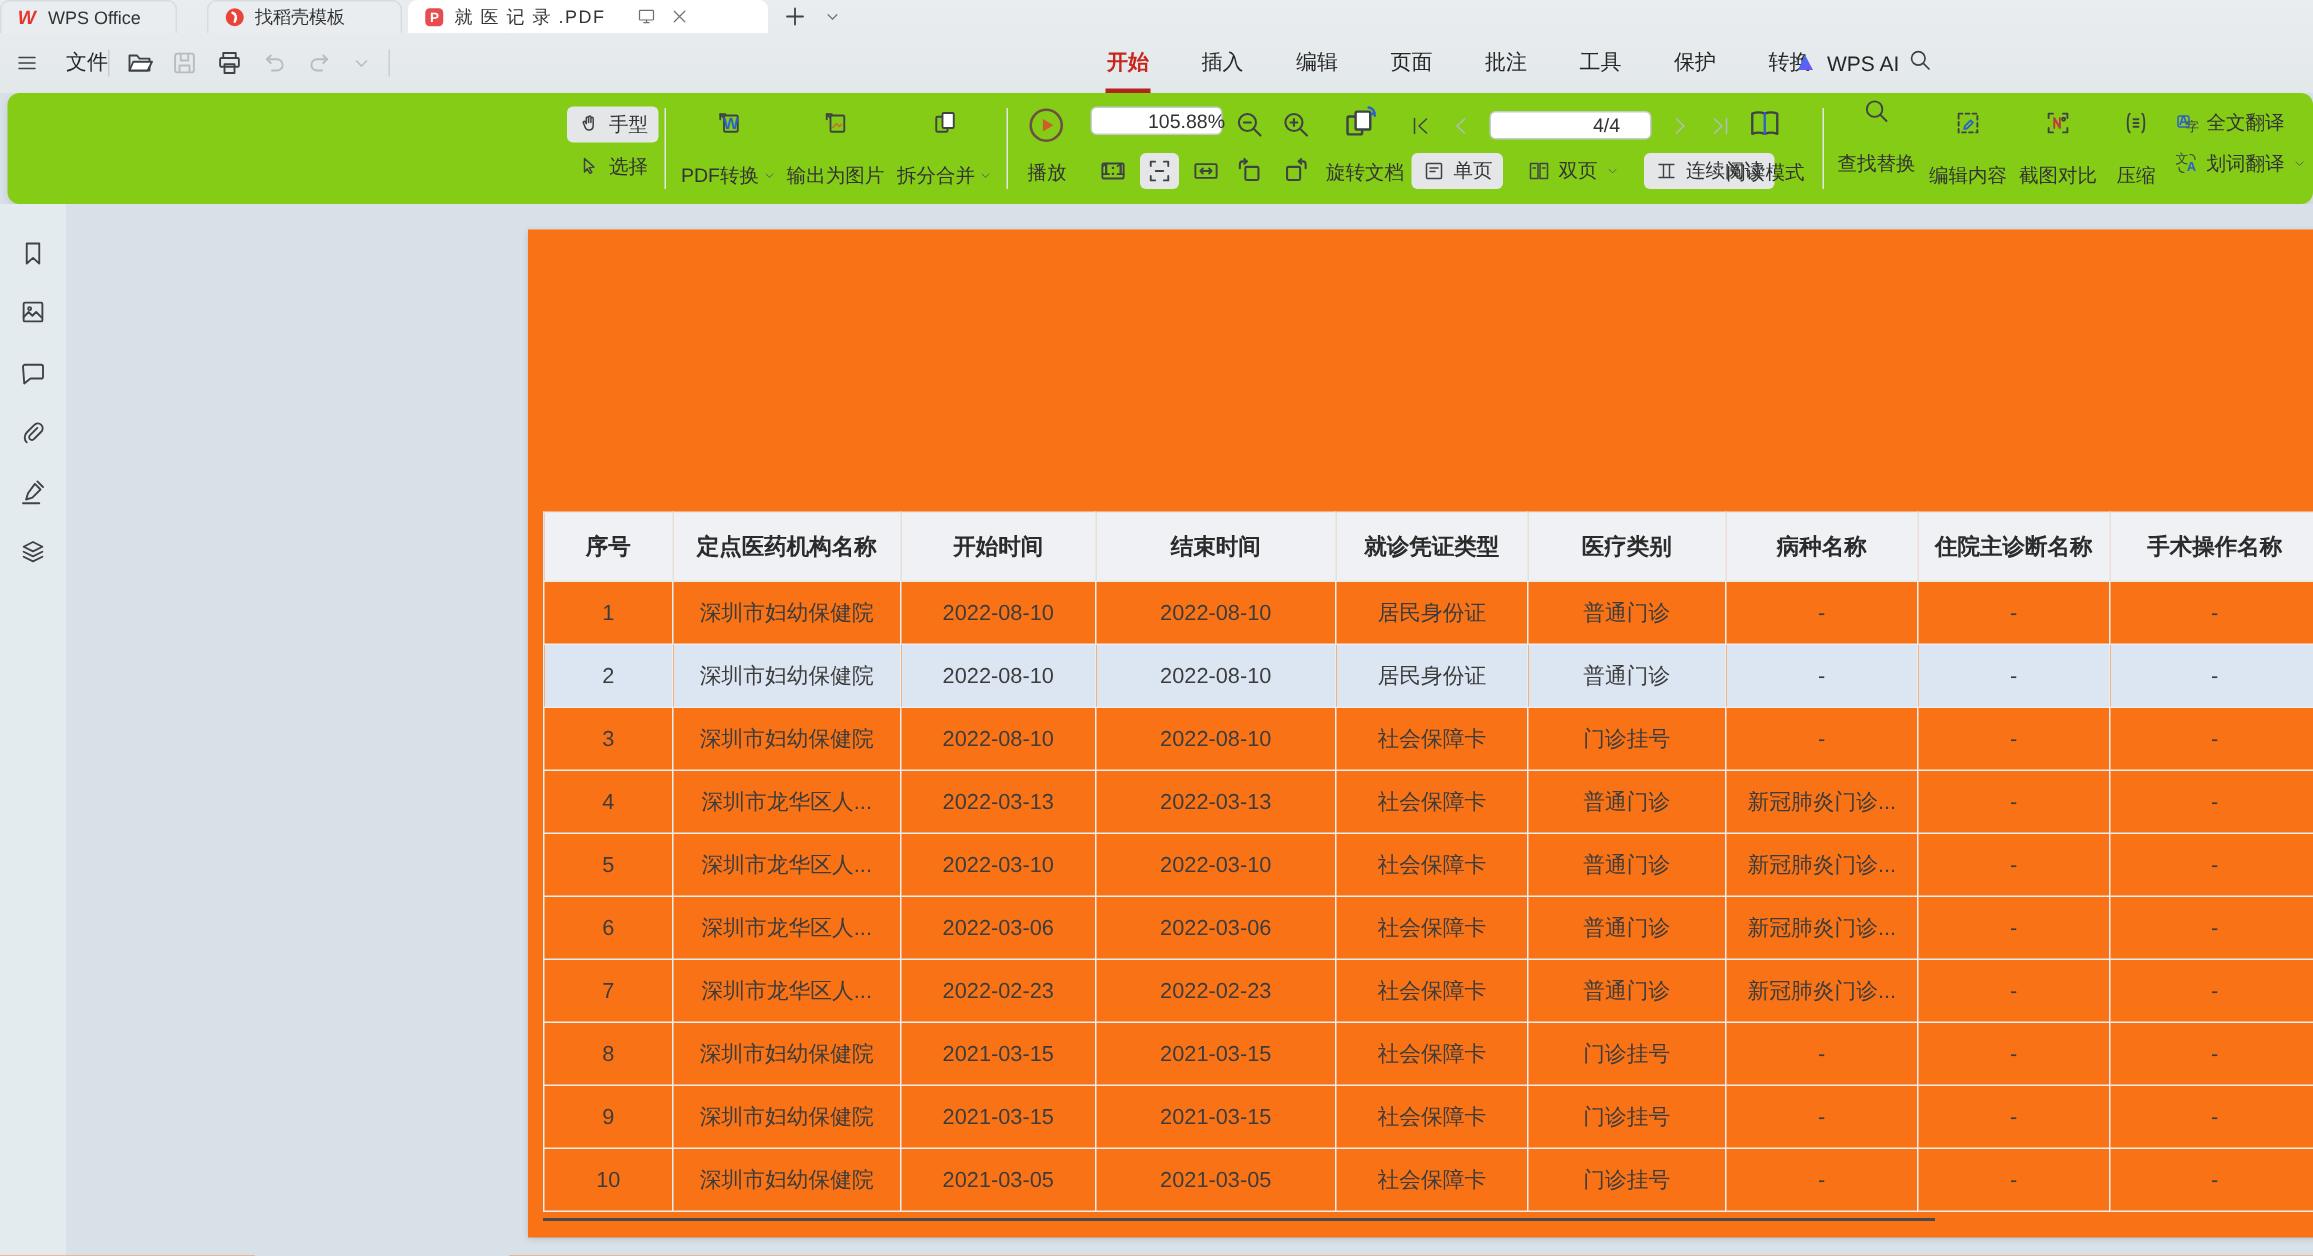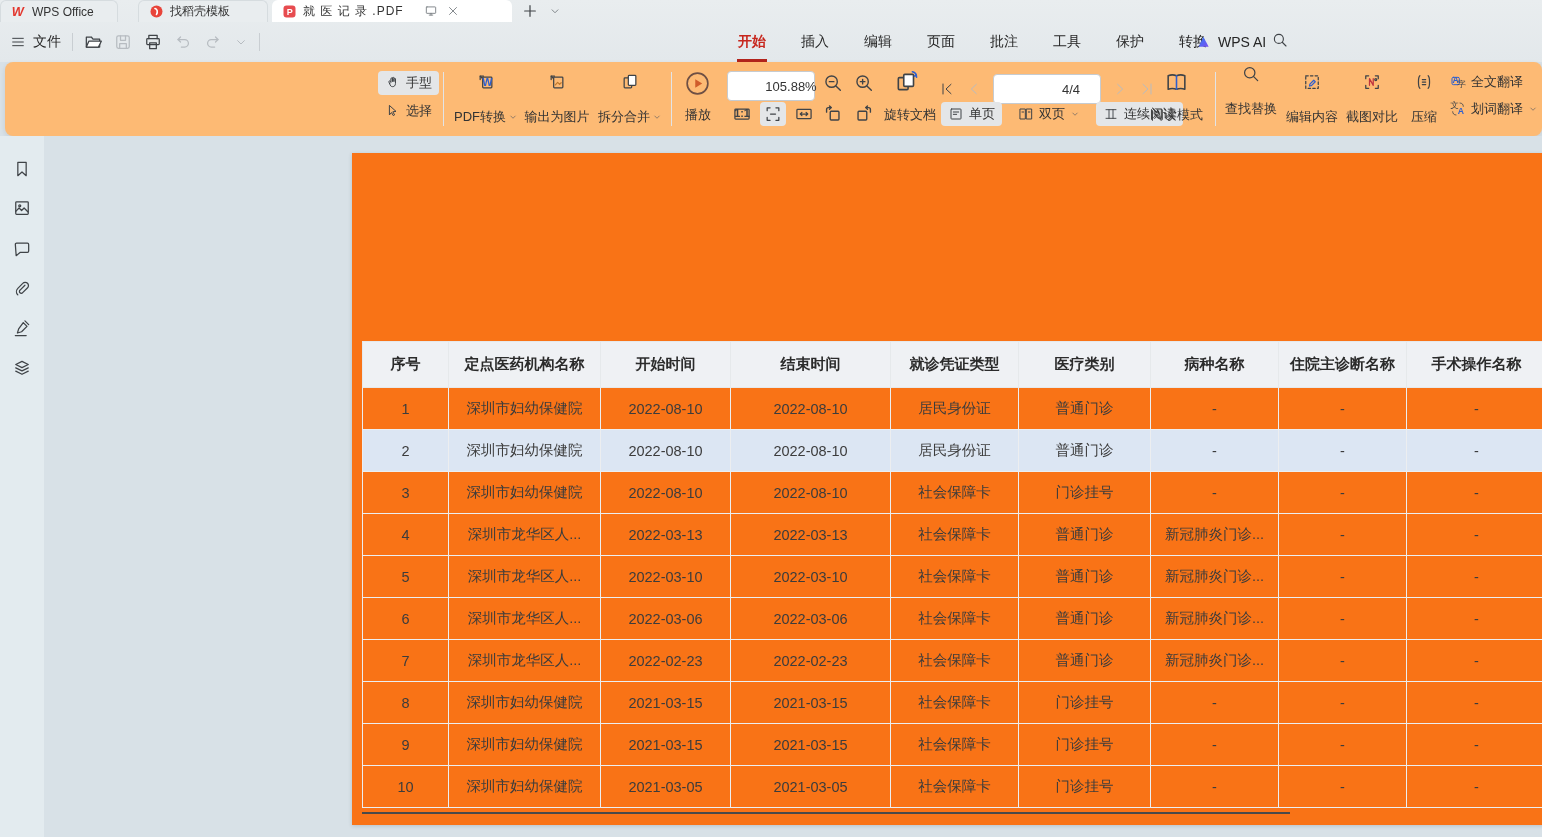--- a/index.html
+++ b/index.html
@@ -14,46 +14,46 @@
          border-radius:6px 6px 0 0; font-size:12px; color:#333; cursor:default; }
   .tab.inactive { background:#e9edef; border:1px solid #d6dcdf; border-bottom:none; }
   .tab.active { background:#ffffff; }
   .tab .tlogo { width:15px; height:15px; flex:0 0 auto; }
   .tab-title { letter-spacing:1px; white-space:nowrap; }
   .tab-btns { display:flex; align-items:center; gap:8px; margin-left:14px; }
   .mini { width:14px; height:14px; stroke:#6b7176; fill:none; stroke-width:1.4; stroke-linecap:round; }
   .newtab-cluster { display:flex; align-items:center; gap:10px; margin-left:10px; height:22px; }
 
   .menubar { position:absolute; left:0; top:22px; height:40px; width:100%; display:flex; align-items:center; }
-  .filemenu { position:absolute; left:10px; display:flex; align-items:center; gap:7px; font-size:14px; color:#262626; }
+  .filemenu { position:absolute; left:10px; display:flex; align-items:center; gap:18px; font-size:14px; color:#262626; }
   .qat { position:absolute; left:72px; display:flex; align-items:center; gap:10px; }
   .vdiv { width:1px; height:18px; background:#c9ced2; }
   .vdiv-tall { position:absolute; width:1px; top:10px; height:54px; background:#e2e4e7; }
   .menus { position:absolute; left:737px; display:flex; align-items:center; gap:33px; font-size:14px; color:#262626; }
   .menu-item { position:relative; padding:4px 1px; cursor:default; }
   .menu-item.active { color:#c7261d; font-weight:700; }
   .menu-item.active::after { content:""; position:absolute; left:0; right:0; bottom:-7px; height:3px; background:#b3241c; }
   .wpsai { position:absolute; left:1196px; display:flex; align-items:center; gap:6px; font-size:14px; color:#262626; }
   .menusearch { position:absolute; left:1271px; }
 
   
-  .toolbar { position:absolute; left:5px; top:62px; width:1537px; height:74px; background:#fdba74;
+  .toolbar { position:absolute; left:5px; top:62px; width:1537px; height:74px; background:#84cc16;
              border-radius:8px; box-shadow:0 2px 5px rgba(30,40,50,.10); }
   .toolbar * { font-size:13px; color:#333; }
   .ic { width:20px; height:20px; fill:none; stroke:#3f4347; stroke-width:1.5; stroke-linecap:round; stroke-linejoin:round; }
   .ic.sm { width:16px; height:16px; }
   .ic.gray { stroke:#b7bcc1; }
   .abs { position:absolute; }
   .pill { display:flex; align-items:center; gap:5px; padding:2px 7px; border-radius:4px; height:24px; white-space:nowrap; }
   .pill.on { background:#e4e6e8; }
   .stack2 { display:flex; flex-direction:column; align-items:center; justify-content:space-between; height:54px; }
   .lblrow { display:flex; align-items:center; gap:2px; white-space:nowrap; }
   .chev { width:10px; height:10px; stroke:#55595e; fill:none; stroke-width:1.5; }
   .boxinput { display:flex; align-items:center; justify-content:center; gap:8px; background:#fff;
-              border:1px solid #c6cbd0; border-radius:4px; height:30px; font-size:13px; color:#2c2c2c;padding-left:48px; }
+              border:1px solid #c6cbd0; border-radius:4px; height:19px; font-size:13px; color:#2c2c2c;padding-left:48px; }
   .iconbtn { display:flex; align-items:center; justify-content:center; width:26px; height:24px; border-radius:4px; }
   .iconbtn.on { background:#e4e6e8; }
 
   
   .sidebar { position:absolute; left:0; top:136px; width:44px; height:701px; background:#e3ebef; }
   .sb-ic { position:absolute; left:12px; }
 
   
   .docarea { position:absolute; left:44px; top:136px; width:1498px; height:701px; background:#d8e1e7; overflow:hidden; }
   .page { position:absolute; left:308px; top:17px; width:1336px; height:672px; background:#f97316;

